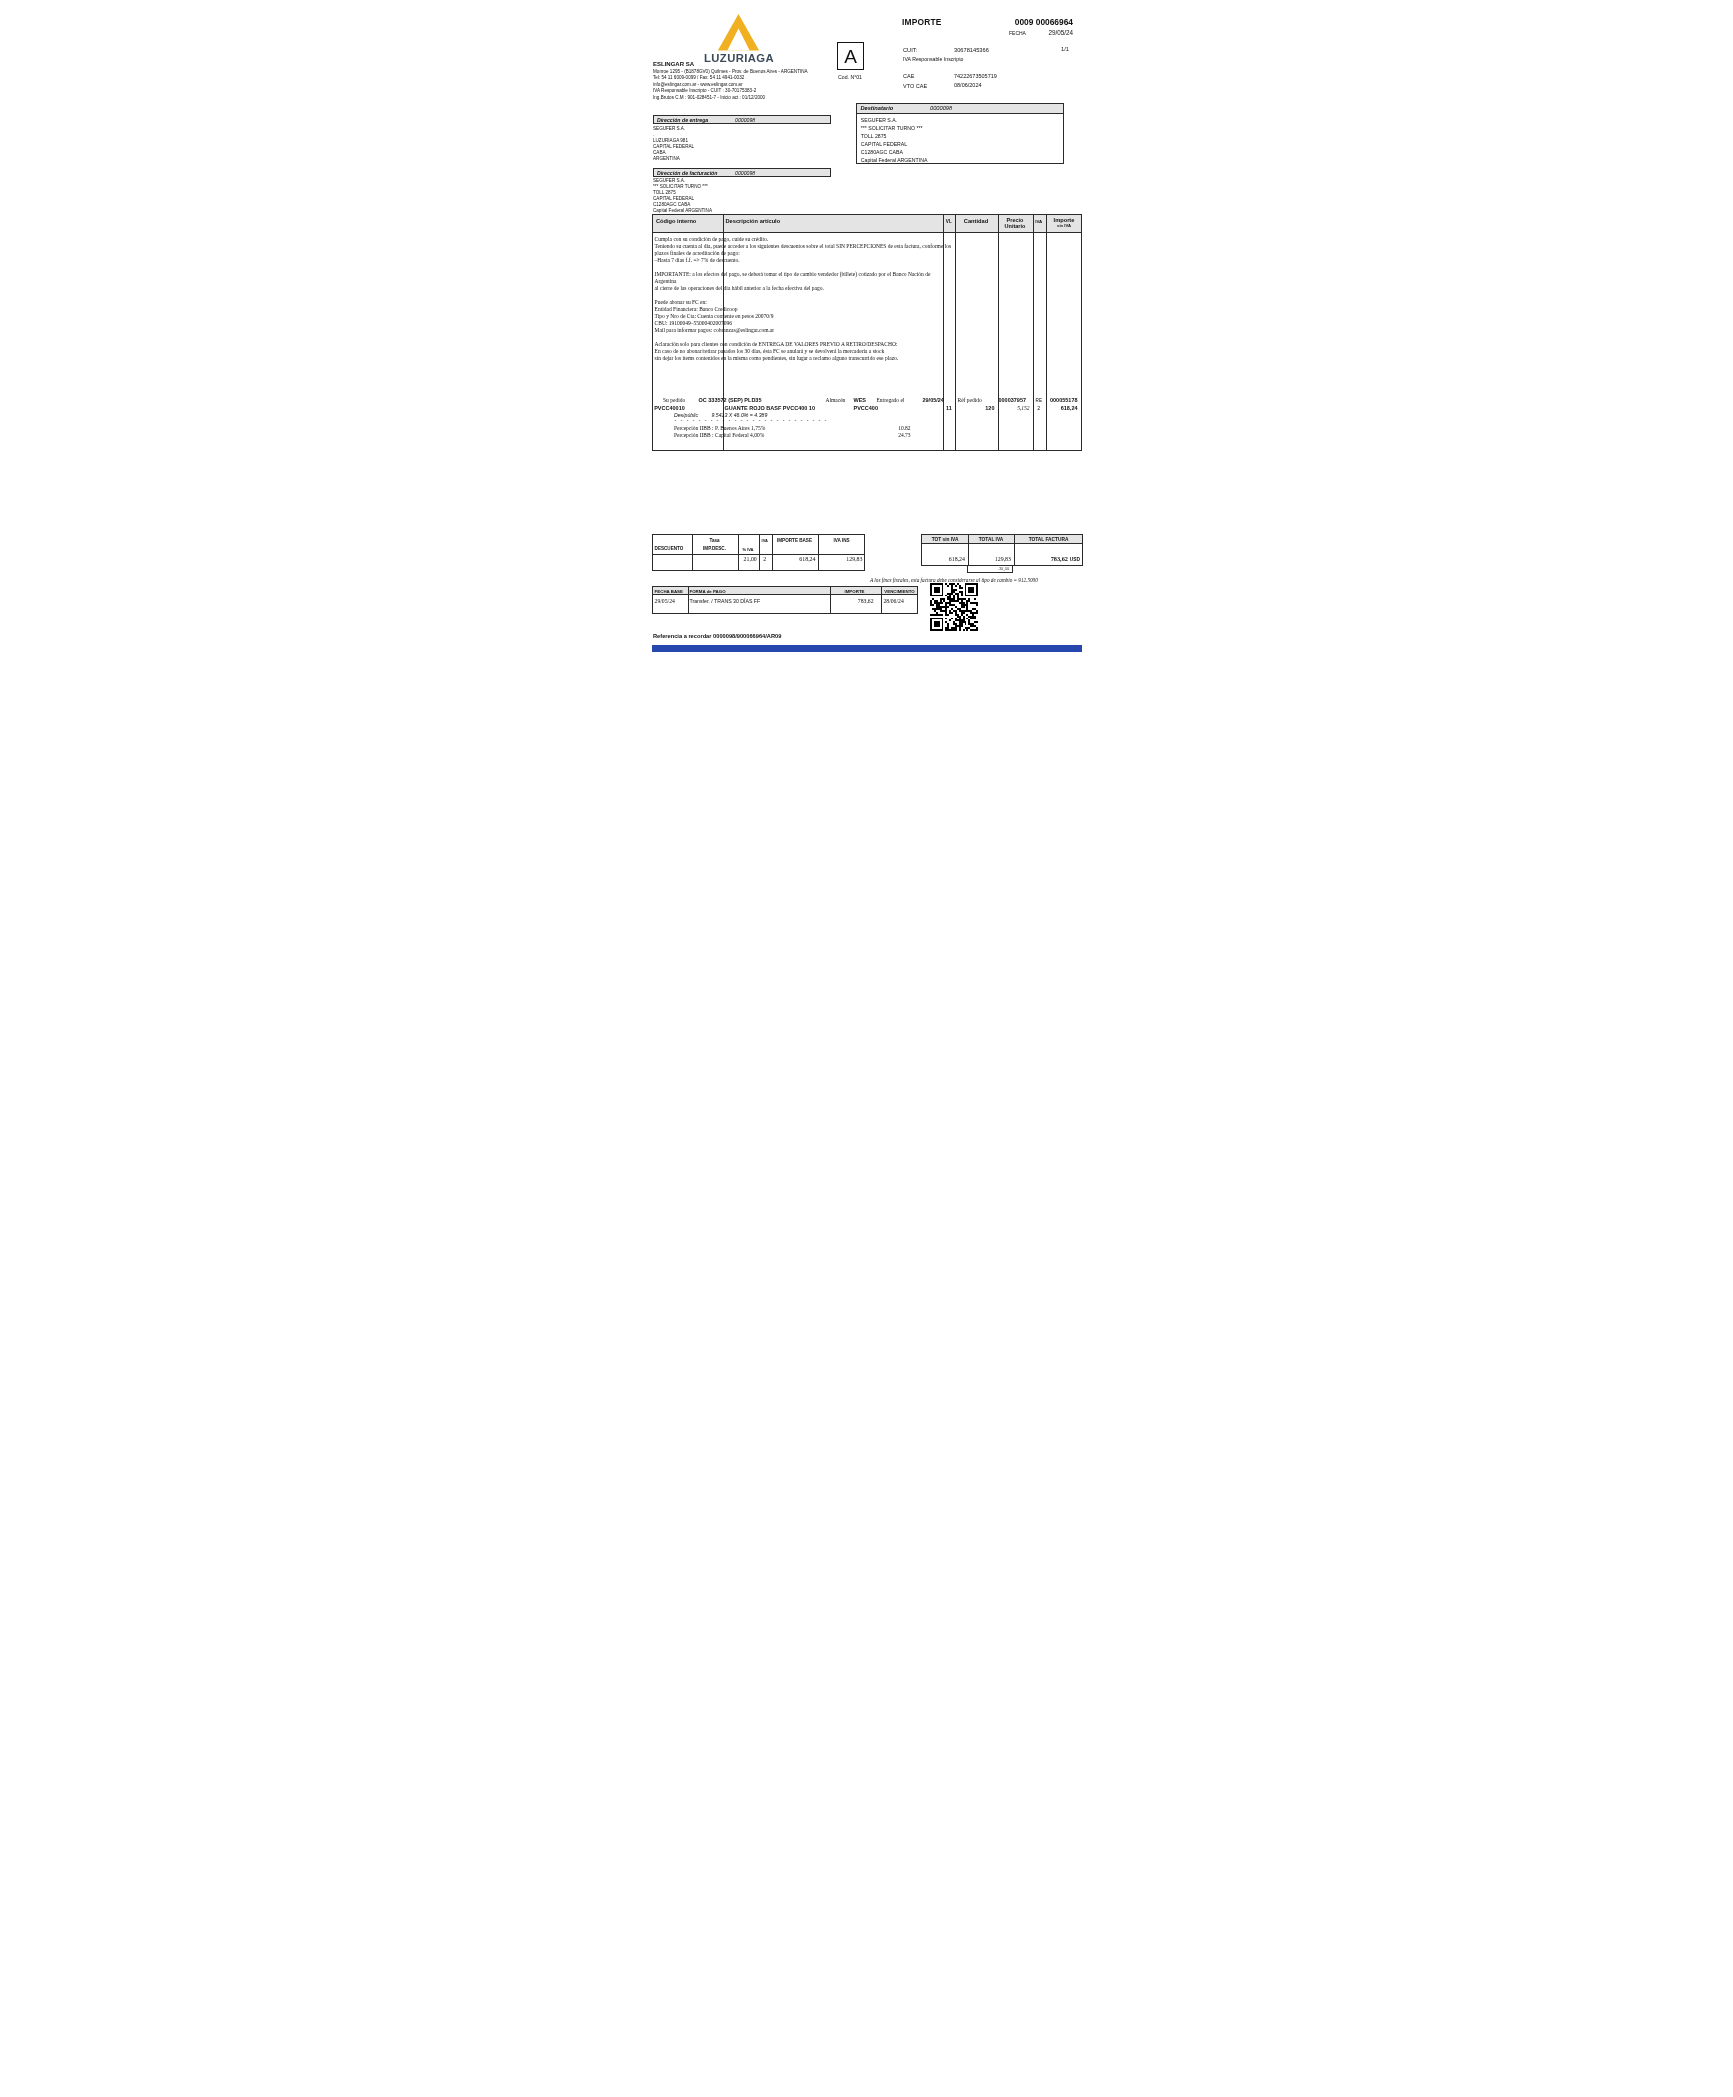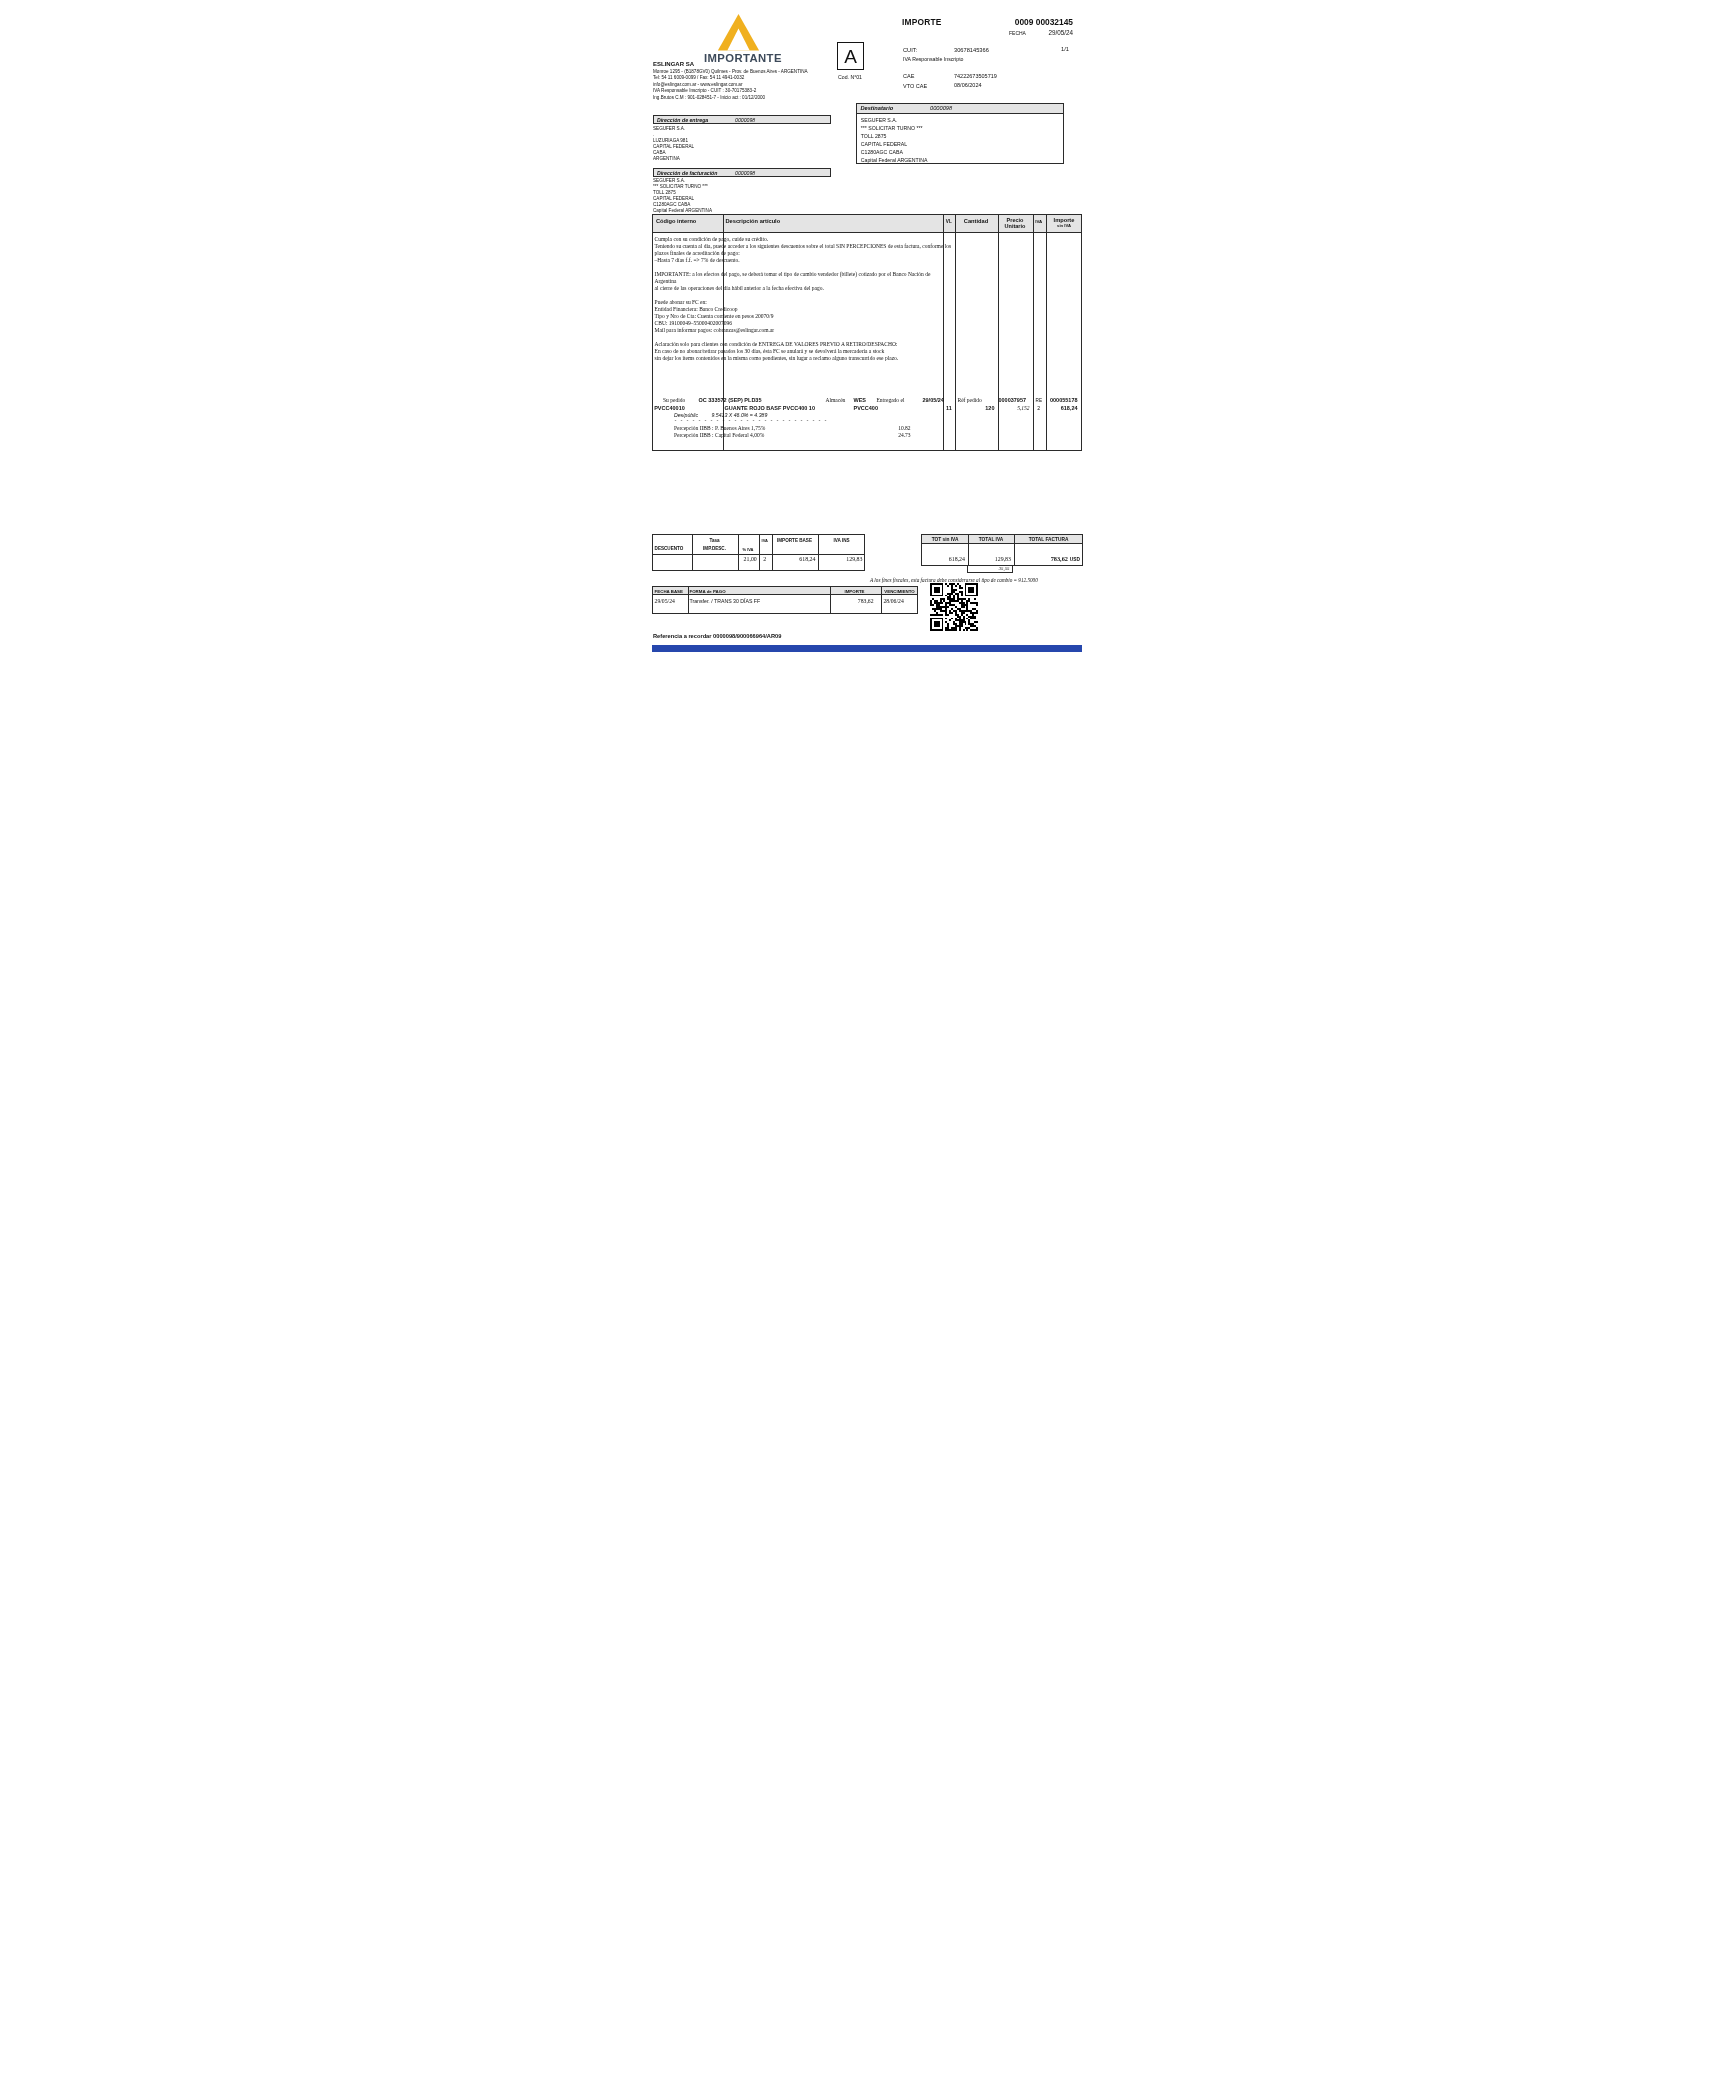--- a/index.html
+++ b/index.html
@@ -24,39 +24,39 @@
 </head>
 <body>
 
 <div class="page">
 
   <div class="abs" style="left:68px;top:12.6px;width:69px;text-align:center;">
     <svg width="43" height="38" viewBox="0 0 100 88" aria-hidden="true">
       <polygon points="50,2 98,87 2,87" fill="#F0B01F"></polygon>
       <polygon points="50,36 76,87 24,87" fill="#ffffff"></polygon>
     </svg>
-    <div class="logo-text">IMPORTANTE</div>
+    <div class="logo-text">LUZURIAGA</div>
   </div>
 
   <div class="abs" style="left:17px;top:61px;width:185px;">
     <div style="font-size:6px;font-weight:bold;margin-bottom:1.7px;">ESLINGAR SA</div>
     <div class="company-line">Monroe 1295 - (B1878GV0) Quilmes - Prov. de  Buenos Aires - ARGENTINA</div>
     <div class="company-line">Tel: 54 11 6009-0099 / Fax: 54 11 4941-0032</div>
     <div class="company-line">info@eslingar.com.ar - www.eslingar.com.ar</div>
     <div class="company-line">IVA Responsable Inscripto - CUIT : 30-70175383-2</div>
     <div class="company-line">Ing.Brutos C.M : 901-028451-7 - Inicio act : 01/12/2000</div>
   </div>
 
   <div class="abs" style="left:201px;top:42px;width:27px;height:28px;border:1.3px solid #141414;display:flex;align-items:center;justify-content:center;">
     <span style="font-size:19px;line-height:1;">A</span>
   </div>
   <div class="abs" style="left:202px;top:74px;font-size:5.2px;">Cod. N°01</div>
 
   <div class="abs" style="left:266px;top:17px;font-size:8.4px;font-weight:bold;letter-spacing:0.2px;">IMPORTE</div>
-  <div class="abs" style="left:348px;top:17px;width:89px;text-align:right;font-size:8.4px;font-weight:bold;">0009 00032145</div>
+  <div class="abs" style="left:348px;top:17px;width:89px;text-align:right;font-size:8.4px;font-weight:bold;">0009 00066964</div>
   <div class="abs" style="left:373px;top:30px;font-size:5px;">FECHA</div>
   <div class="abs" style="left:395px;top:28.5px;width:42px;text-align:right;font-size:6.3px;">29/05/24</div>
 
   <div class="abs" style="left:267px;top:47px;font-size:5.7px;">CUIT:</div>
   <div class="abs" style="left:318px;top:47px;font-size:5.7px;">30678145366</div>
   <div class="abs" style="left:425px;top:46px;font-size:5.7px;">1/1</div>
   <div class="abs" style="left:267px;top:56px;font-size:5.2px;">IVA Responsable Inscripto</div>
   <div class="abs" style="left:267px;top:73px;font-size:5.5px;">CAE</div>
   <div class="abs" style="left:318px;top:73px;font-size:5.5px;">74222673505719</div>
   <div class="abs" style="left:267px;top:83px;font-size:5.5px;">VTO CAE</div>

